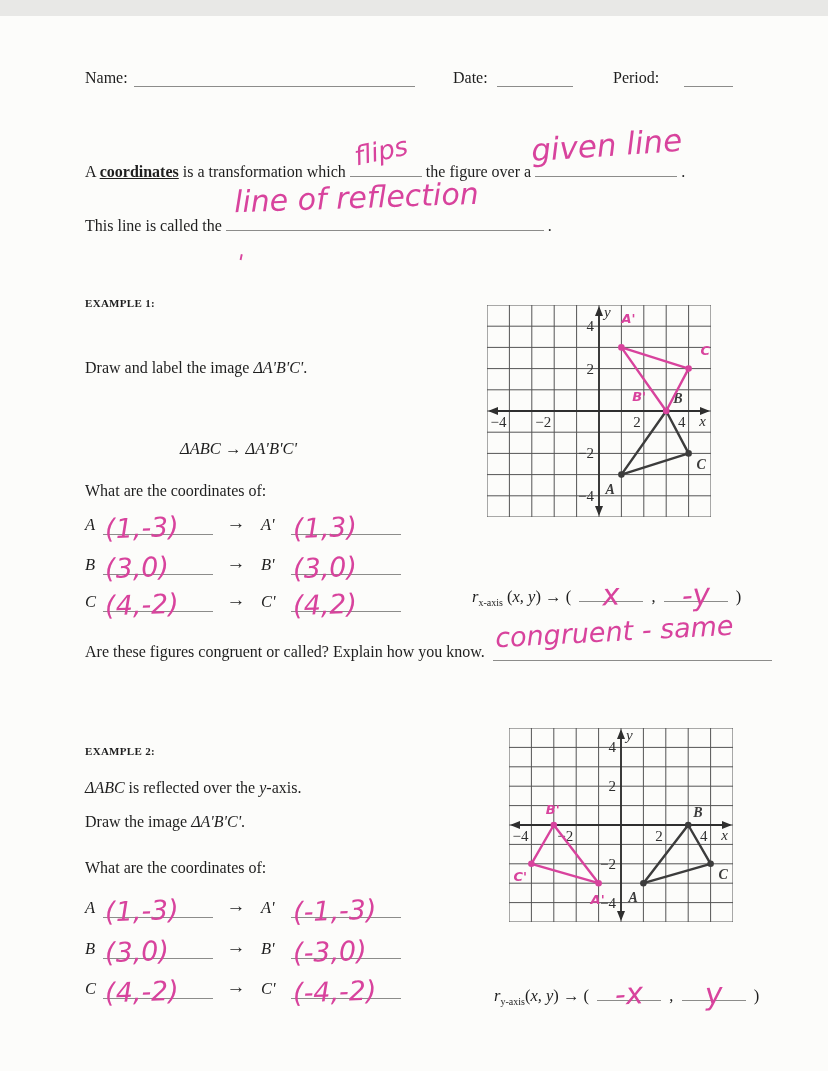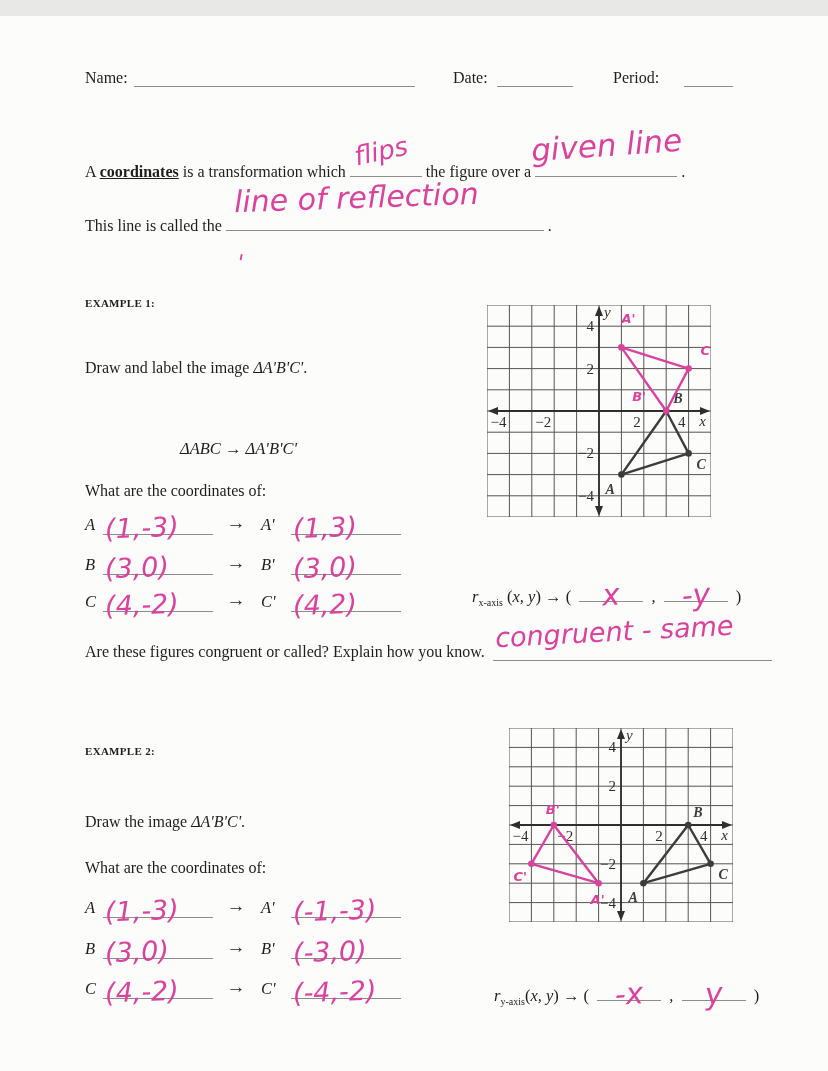--- a/index.html
+++ b/index.html
@@ -188,20 +188,21 @@
   
   <div class="abs congruent-row" style="left:85px;top:627px;width:687px">
     <span>Are these figures congruent or called? Explain how you know.</span>
     <span class="blank">
       <span class="hw" style="font-size:27px;left:2px;top:-26px;transform:rotate(-3deg)">congruent - same</span>
     </span>
   </div>
 
   
   <div class="abs heading" style="left:85px;top:729px">EXAMPLE 2:</div>
+  <div class="abs stmt" style="left:85px;top:763px"><span style="font-style: italic;">ΔABC</span><span> is reflected over the </span><span style="font-style: italic;">y</span><span>-axis.</span></div>
   <div class="abs stmt" style="left:85px;top:797px"><span>Draw the image </span><span style="font-style: italic;">ΔA'B'C'</span><span>.</span></div>
   <div class="abs stmt" style="left:85px;top:843px">What are the coordinates of:</div>
 
   
   <div class="coord-row" style="top:872px">
     <span class="plabel">A</span>
     <span class="blank">
         <span class="hw coord">(1,-3)</span>
       </span>
     <span class="arrow">→</span>

